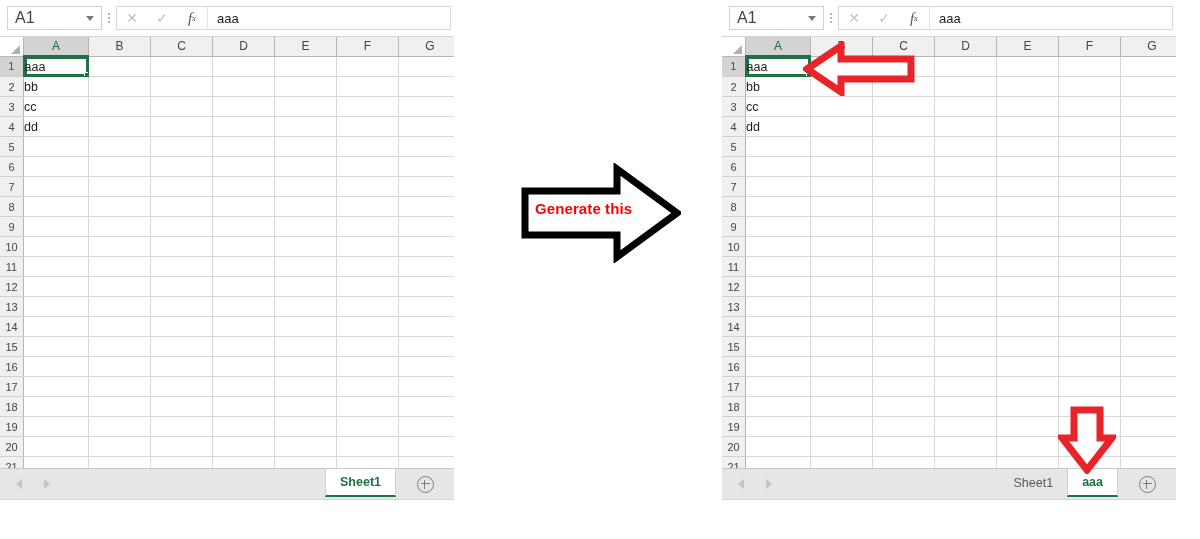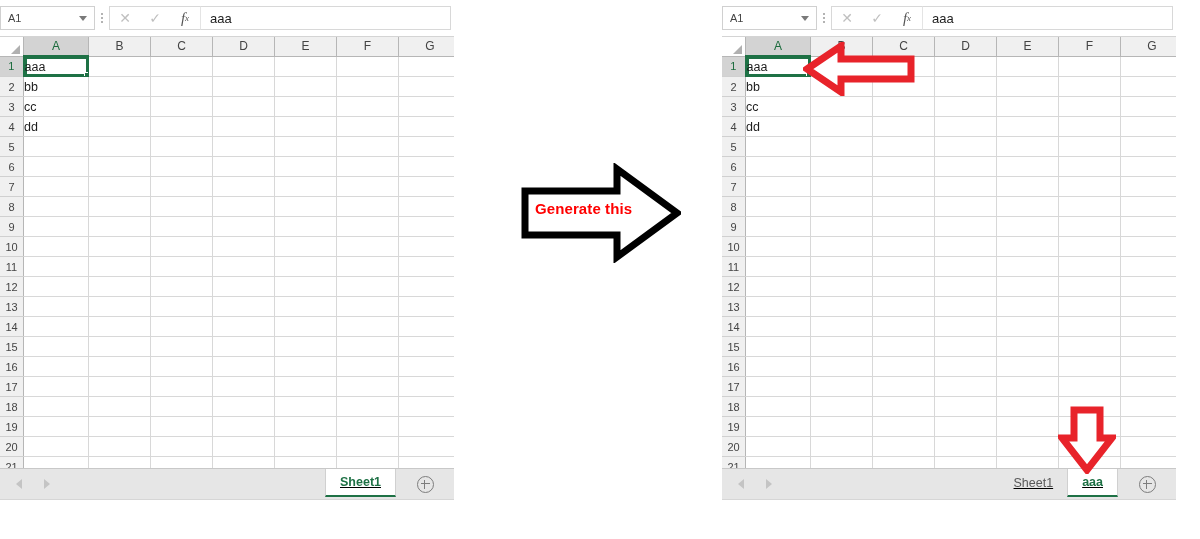--- a/index.html
+++ b/index.html
@@ -33,29 +33,30 @@
     position: absolute;
     left: 0; top: 0;
     width: 100%;
     height: 36px;
     background: #ffffff;
     border-bottom: 1px solid #d4d4d4;
     display: flex;
     align-items: center;
   }
   .name-box {
+    margin-left: 7px;
     width: 95px;
     height: 24px;
     border: 1px solid #d0d0d0;
     background: #ffffff;
     display: flex;
     align-items: center;
     padding: 0 4px;
     box-sizing: border-box;
-    font-size: 11px;
+    font-size: 16px;
     color: #444444;
   }
   .name-box .nb-text { flex: 1; padding-left: 3px; }
   .nb-caret {
     width: 0; height: 0;
     border-left: 4px solid transparent;
     border-right: 4px solid transparent;
     border-top: 5px solid #7a7a7a;
     margin-right: 3px;
   }
@@ -235,21 +236,20 @@
   }
   .nav-arrow.left  { border-right: 6px solid #c4c4c4; }
   .nav-arrow.right { border-left:  6px solid #c4c4c4; }
   .tabs-area {
     flex: 1;
     display: flex;
     align-items: flex-start;
     justify-content: flex-end;
     height: 30px;
     padding-right: 0px;
-    text-decoration: underline;
   }
   .sheet-tab {
     height: 28px;
     padding: 0 14px;
     display: flex;
     align-items: center;
     justify-content: center;
     font-size: 12.5px;
     box-sizing: border-box;
   }

